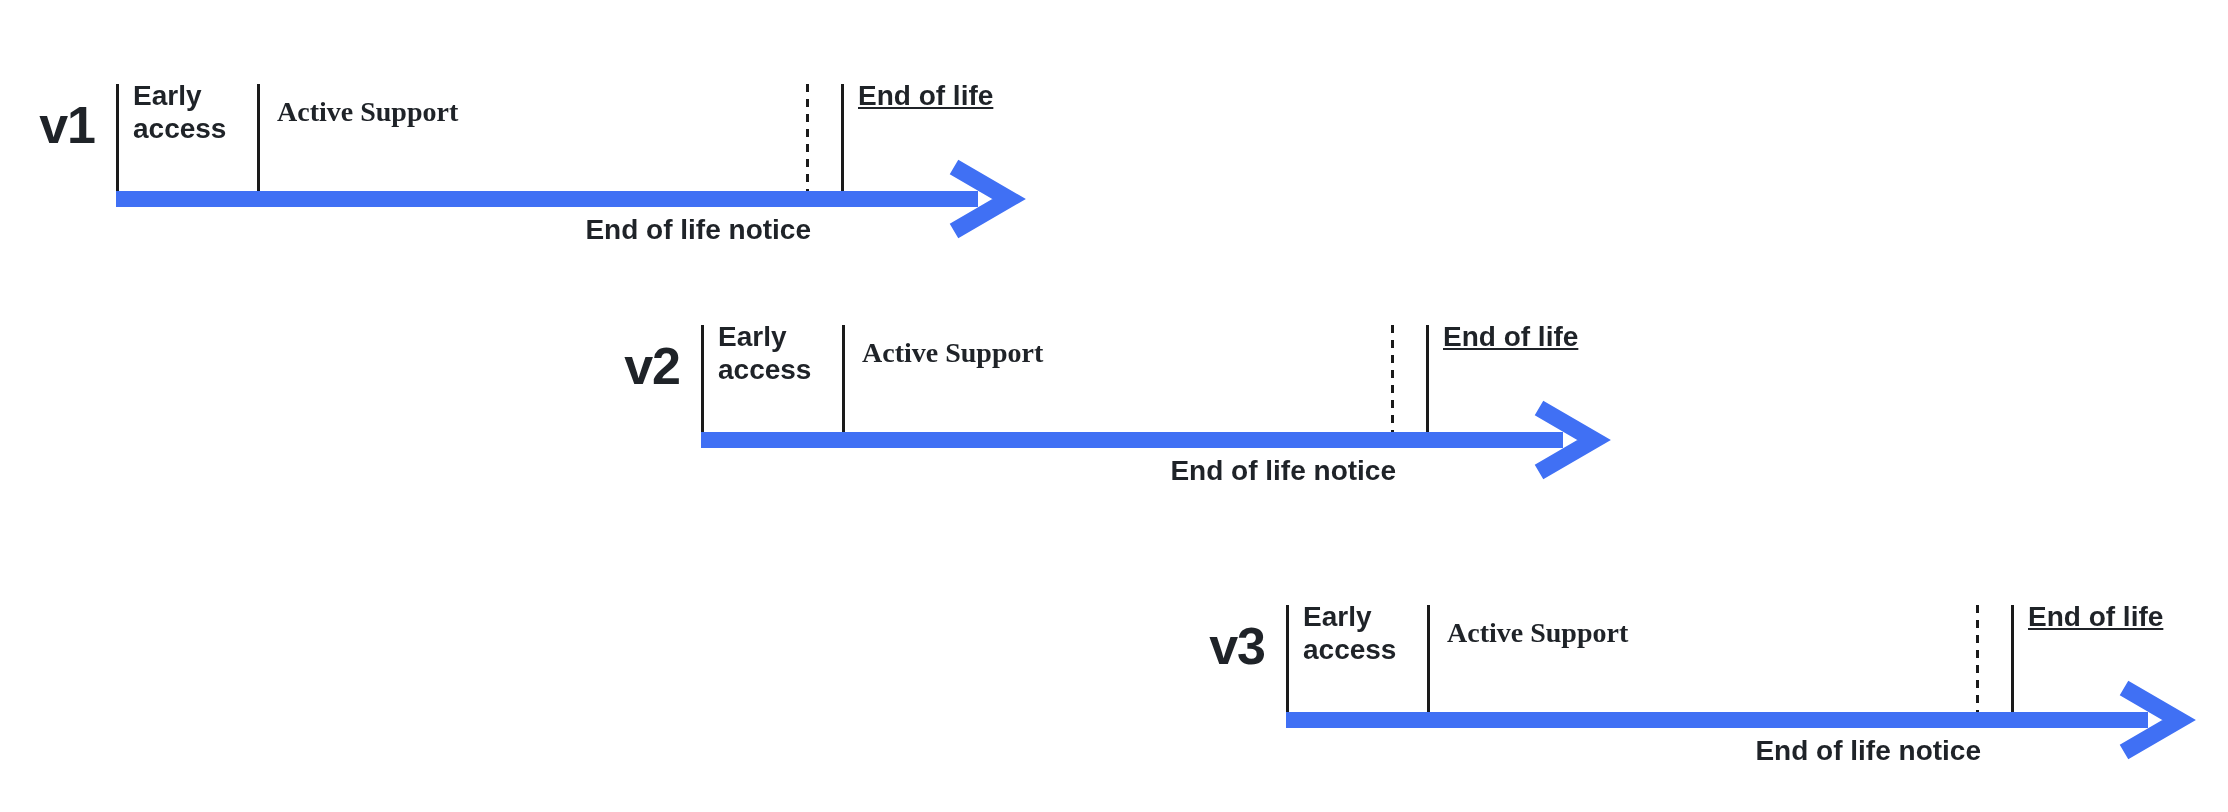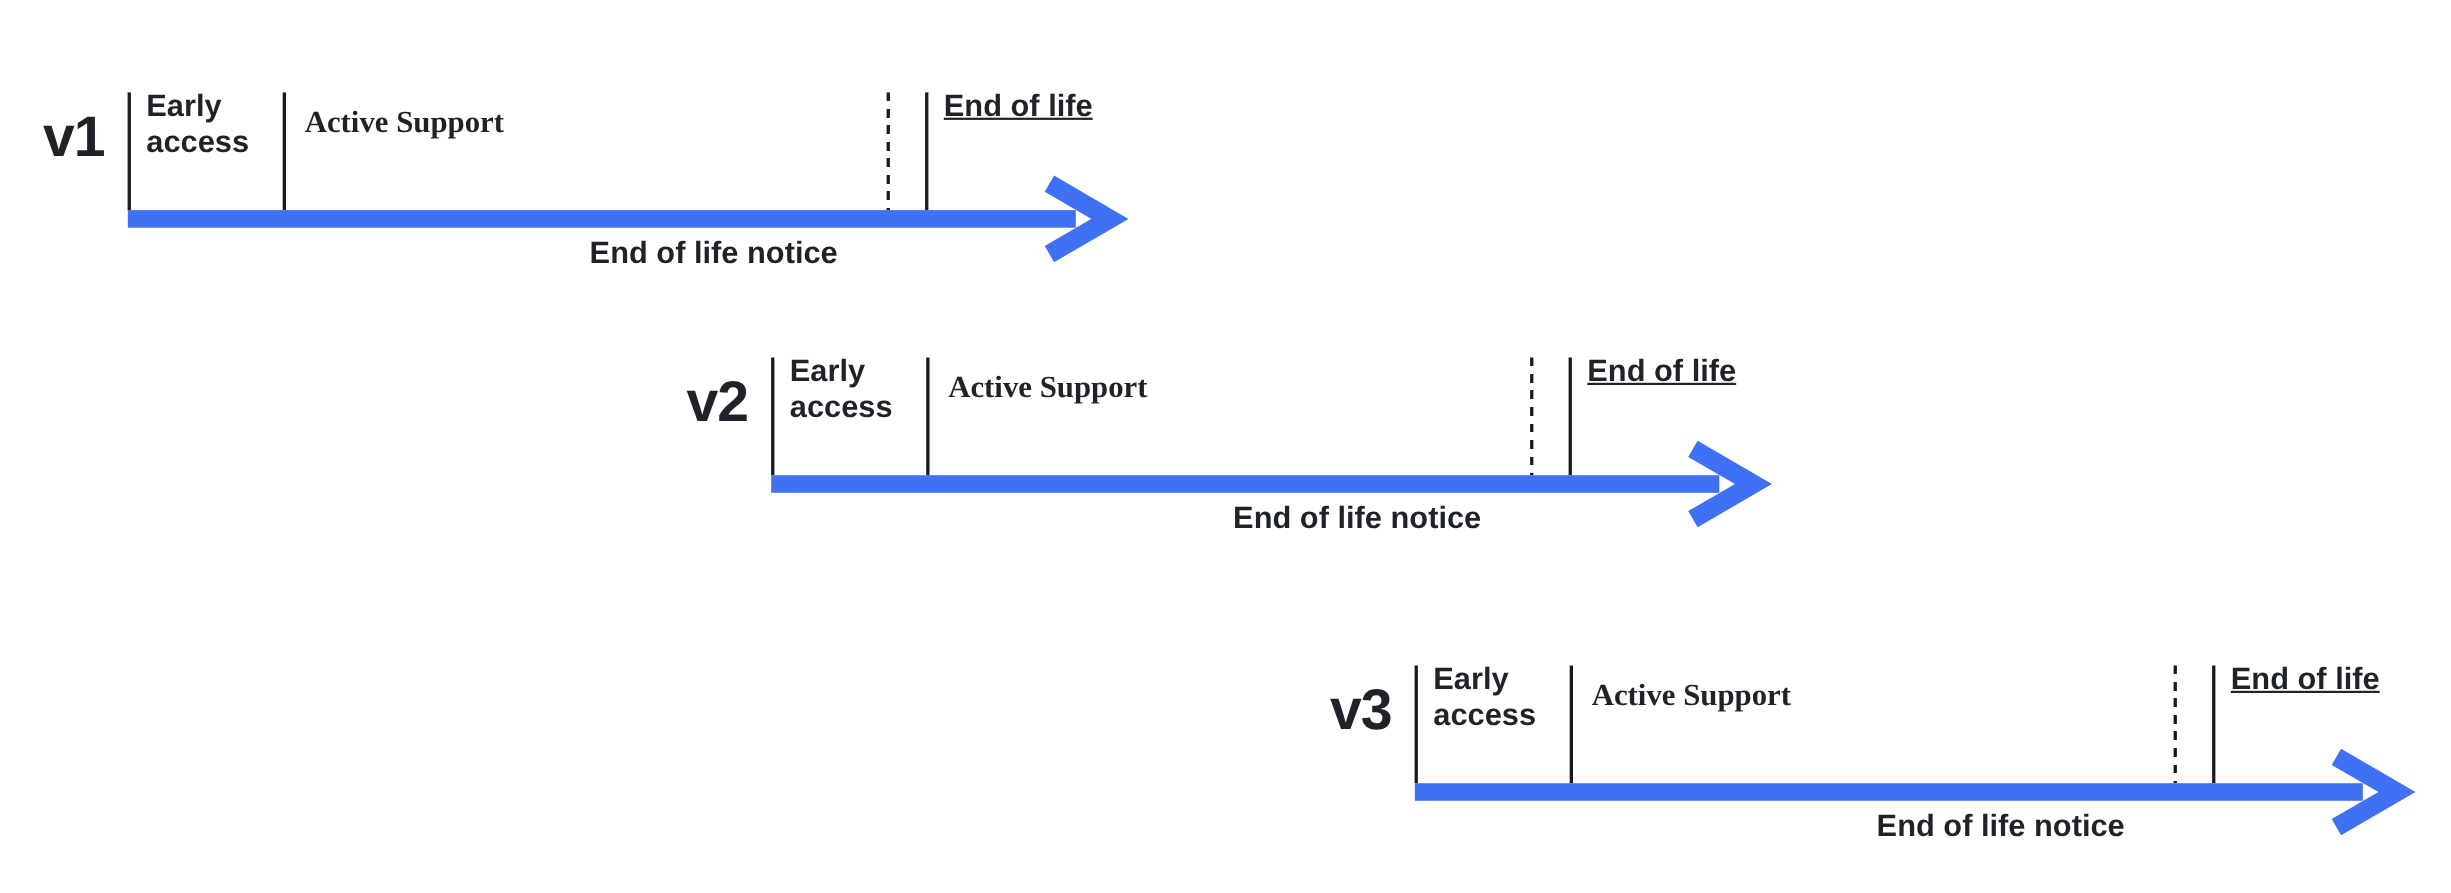--- a/index.html
+++ b/index.html
@@ -24,21 +24,21 @@
   .tick.t2{left:257px;}
   .tick.t-end{left:841px;}
   .dashed{
     position:absolute;left:806px;top:45px;width:3px;height:107px;
     background:repeating-linear-gradient(to bottom,#1A1A1A 0px,#1A1A1A 8px,transparent 8px,transparent 15px);
   }
   .label{position:absolute;font-size:28px;line-height:33px;}
   .early{left:133px;top:40px;width:125px;}
   .active{left:277px;top:56px;white-space:nowrap;font-family:Liberation Serif, serif;}
   .eol{left:858px;top:40px;white-space:nowrap;text-decoration:underline;}
-  .notice{left:536px;top:174px;width:275px;text-align:left;white-space:nowrap;}
+  .notice{left:536px;top:174px;width:275px;text-align:right;white-space:nowrap;}
   .arrow{position:absolute;left:116px;top:114px;}
 </style>
 </head>
 <body>
 
 <div class="timeline tl-1">
   <div class="version">v1</div>
   <div class="tick t1"></div>
   <div class="label early">Early access</div>
   <div class="tick t2"></div>

